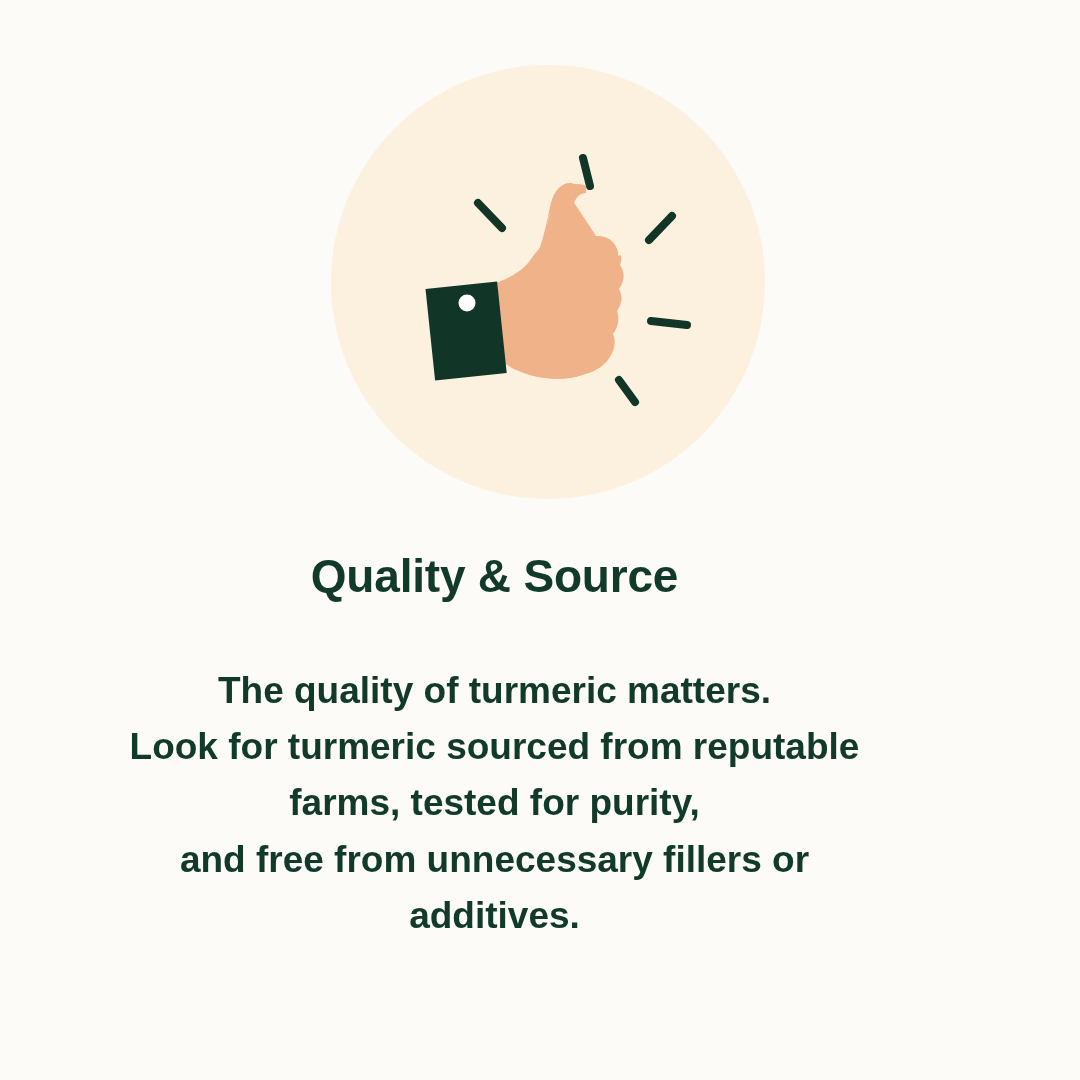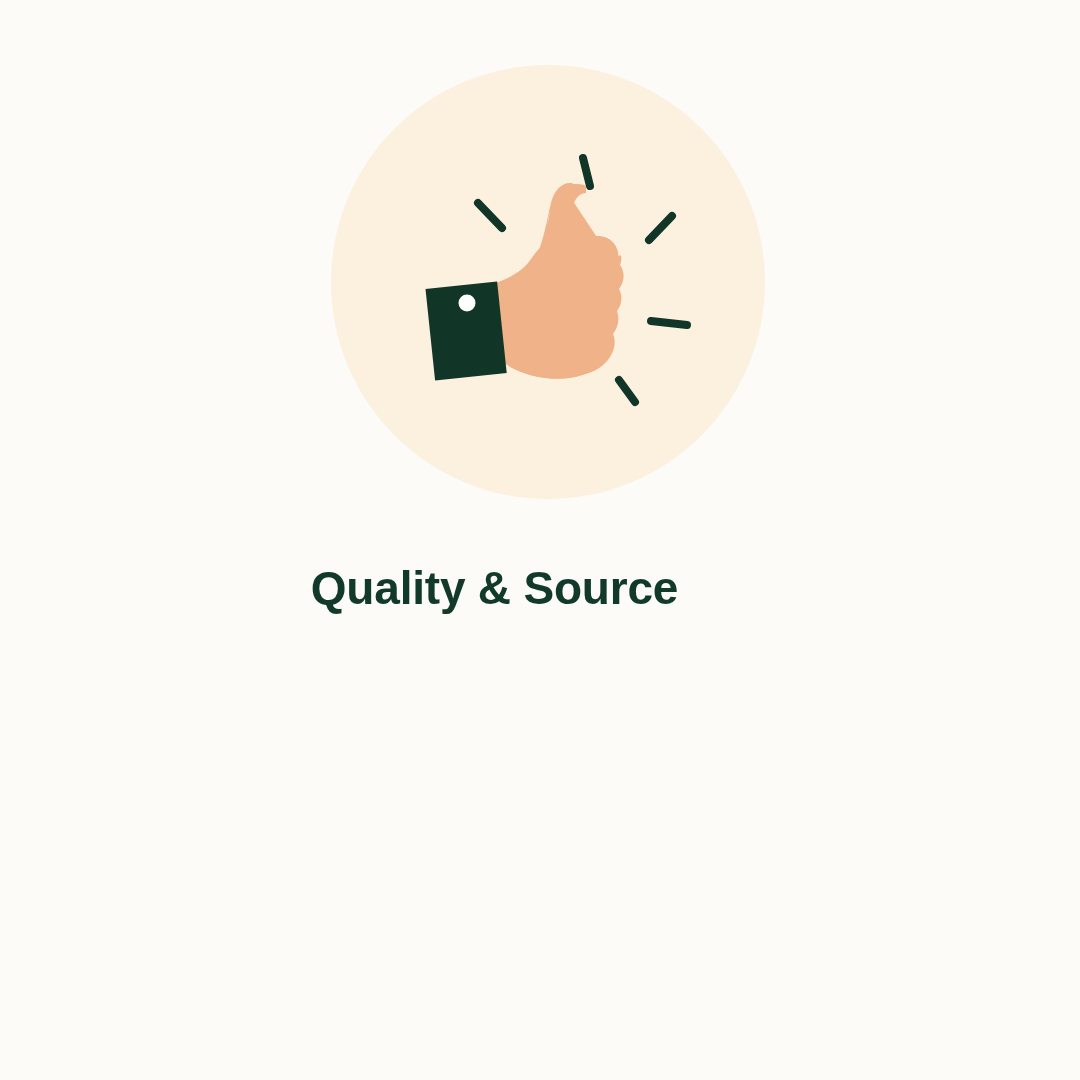--- a/index.html
+++ b/index.html
@@ -33,21 +33,21 @@
   #illustration svg {
     display: block;
     width: 1080px;
     height: 520px;
   }
 
   
   #text-block {
     position: absolute;
     left: 0;
-    top: 532px;
+    top: 520px;
     width: 989px;
     text-align: center;
   }
 
   #heading {
     margin: 0;
     padding: 0;
     font-family: "Liberation Sans", sans-serif;
     font-size: 46px;
     font-weight: 700;
@@ -158,16 +158,23 @@
       </g>
       <circle cx="467" cy="303" r="8.5" fill="#FFFFFF"></circle>
 
     </svg>
   </div>
 
   <div id="text-block">
 
     <h1 id="heading">Quality &amp; Source</h1>
 
+    <p id="body-copy">
+      <span class="line">The quality of turmeric matters.</span>
+      <span class="line">Look for turmeric sourced from reputable</span>
+      <span class="line">farms, tested for purity,</span>
+      <span class="line">and free from unnecessary fillers or</span>
+      <span class="line">additives.</span>
+    </p>
 
   </div>
 
 </div>
 
 </body></html>

